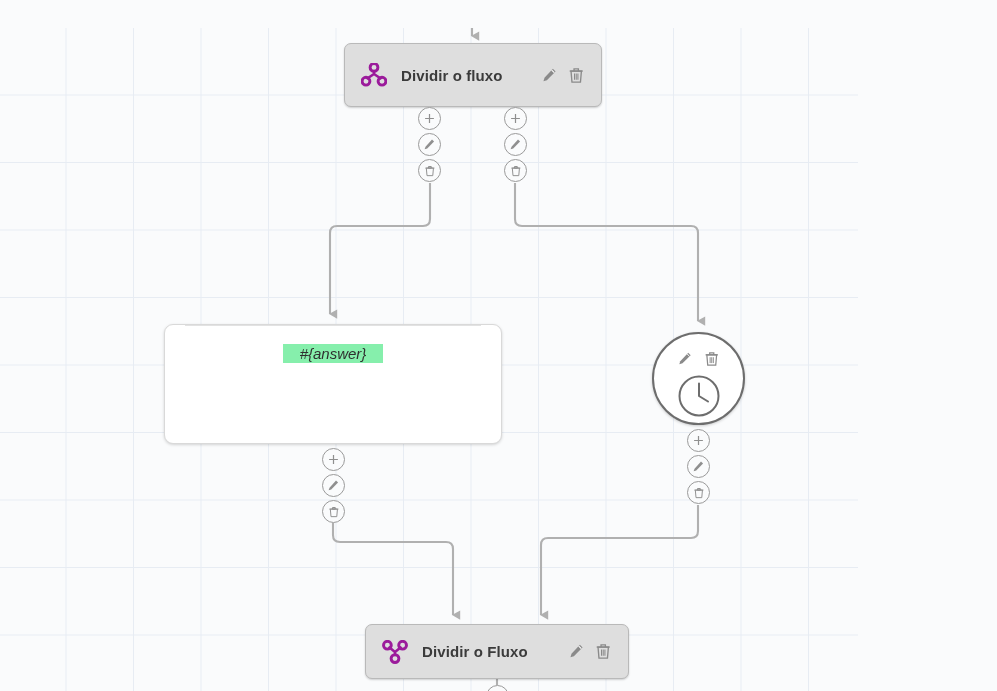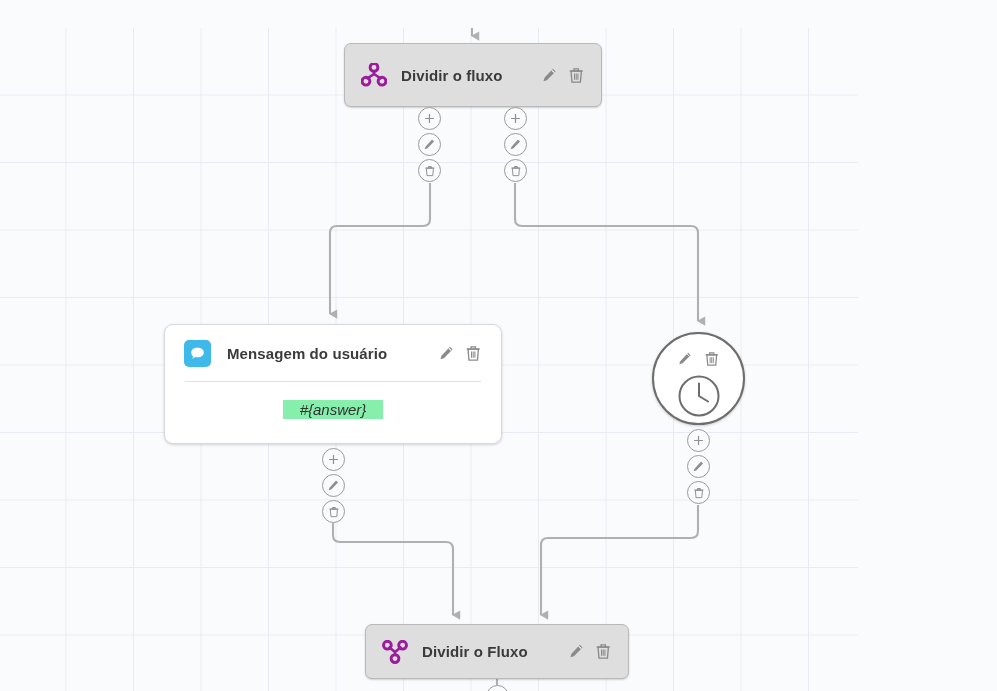--- a/index.html
+++ b/index.html
@@ -261,45 +261,20 @@
     </span>
     <span class="conn-btn">
       <svg viewBox="0 0 16 16" width="12" height="12">
         <path d="M3.1,4.1 L12.6,4.1 L11.7,14.2 L4,14.2 Z M6,2 L9.7,2 L9.7,4.1 L6,4.1 Z" fill="none" stroke="#8f8f8f" stroke-width="1.3"></path>
         <path d="M1.8,4.1 L13.9,4.1" stroke="#8f8f8f" stroke-width="1.3"></path>
       </svg>
     </span>
   </div>
 
   <div class="node node-white" id="node-message">
-    <div class="msg-head">
-      <span class="msg-icon">
-        <svg viewBox="0 0 20 20" width="17" height="17">
-          <path d="M10,3.2 C14.4,3.2 17.4,5.6 17.4,8.8 C17.4,12 14.4,14.4 10,14.4
-                   C9.1,14.4 8.3,14.3 7.5,14.1 L4,16.2 L4.8,13.2
-                   C3.3,12.1 2.6,10.6 2.6,8.8 C2.6,5.6 5.6,3.2 10,3.2 Z" fill="#ffffff"></path>
-        </svg>
-      </span>
-      <span class="node-title">Mensagem do usuário</span>
-      <span class="hdr-actions">
-        <span class="icon-btn" title="Editar">
-          <svg viewBox="0 0 18 18" width="17" height="17">
-            <path d="M12.6,1.9 L15.4,4.7 L6.2,13.9 L2.6,15 L3.7,11.4 Z" fill="#8a8a8a"></path>
-            <path d="M11.3,3.2 L14.1,6.0" stroke="#ffffff" stroke-width="1.1" fill="none"></path>
-          </svg>
-        </span>
-        <span class="icon-btn" title="Excluir">
-          <svg viewBox="0 0 18 18" width="17" height="17">
-            <path d="M3.2,4.3 L14.2,4.3 L13.2,16 L4.2,16 Z M6.4,2 L11,2 L11,4.3 L6.4,4.3 Z" fill="none" stroke="#8a8a8a" stroke-width="1.4"></path>
-            <path d="M6.9,7 L6.9,13.6 M8.7,7 L8.7,13.6 M10.5,7 L10.5,13.6" stroke="#8a8a8a" stroke-width="1.1"></path>
-            <path d="M1.8,4.3 L15.6,4.3" stroke="#8a8a8a" stroke-width="1.5"></path>
-          </svg>
-        </span>
-      </span>
-    </div>
     <div class="msg-divider"></div>
     <div class="msg-body">
       <span class="msg-var">#{answer}</span>
     </div>
   </div>
 
   <div class="conn-stack" style="left:322px; top:420px;">
     <span class="conn-btn">
       <svg viewBox="0 0 16 16" width="13" height="13">
         <path d="M8,2.6 L8,13.4 M2.6,8 L13.4,8" stroke="#8f8f8f" stroke-width="1.5"></path>

